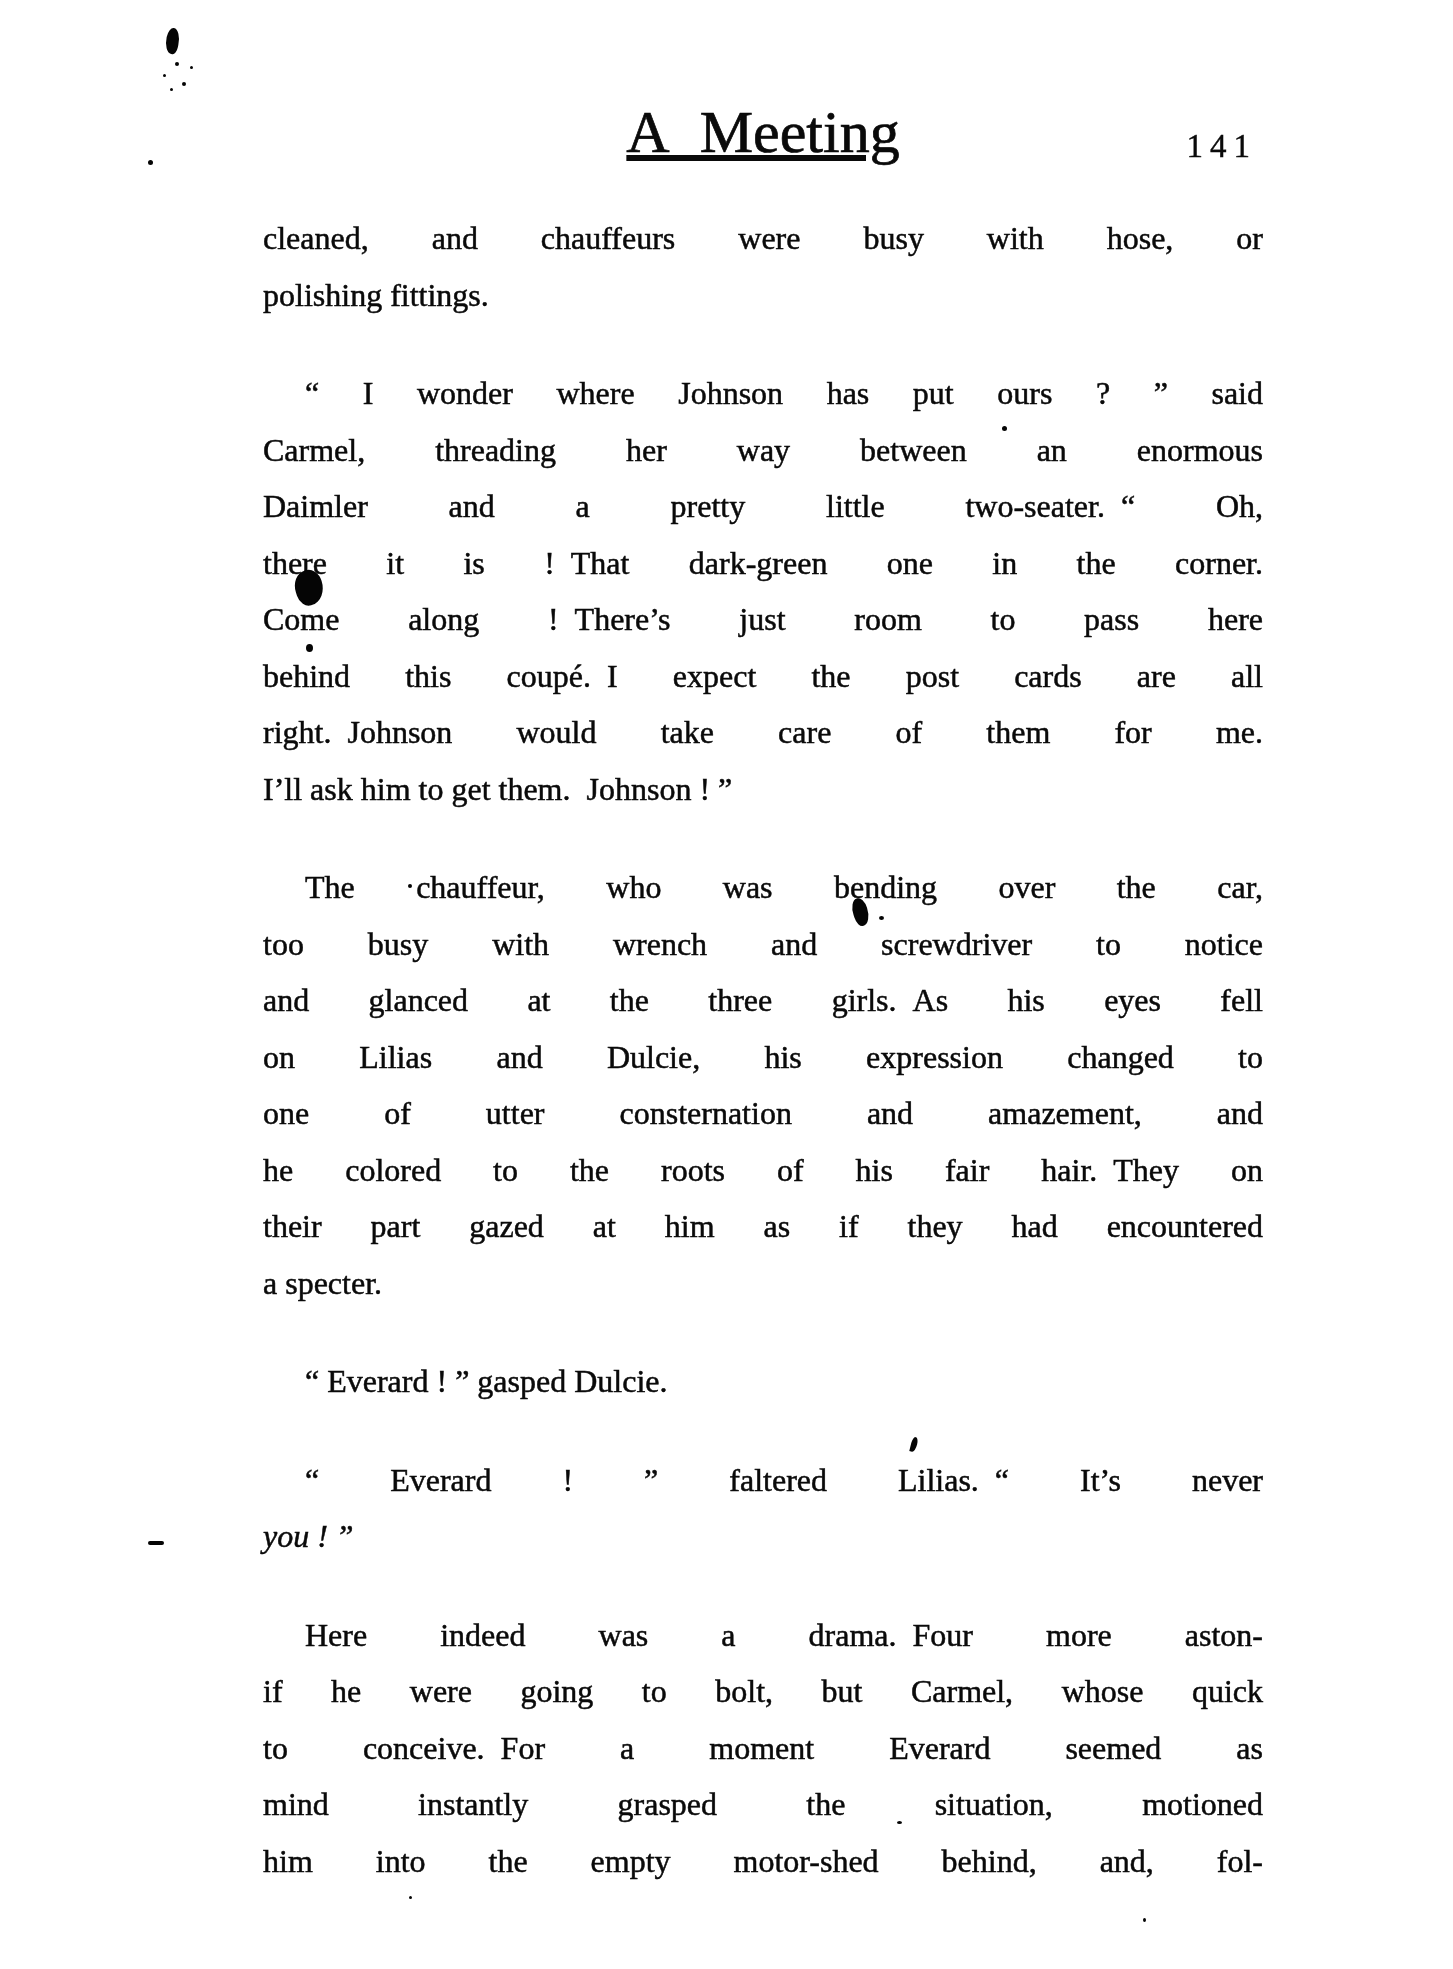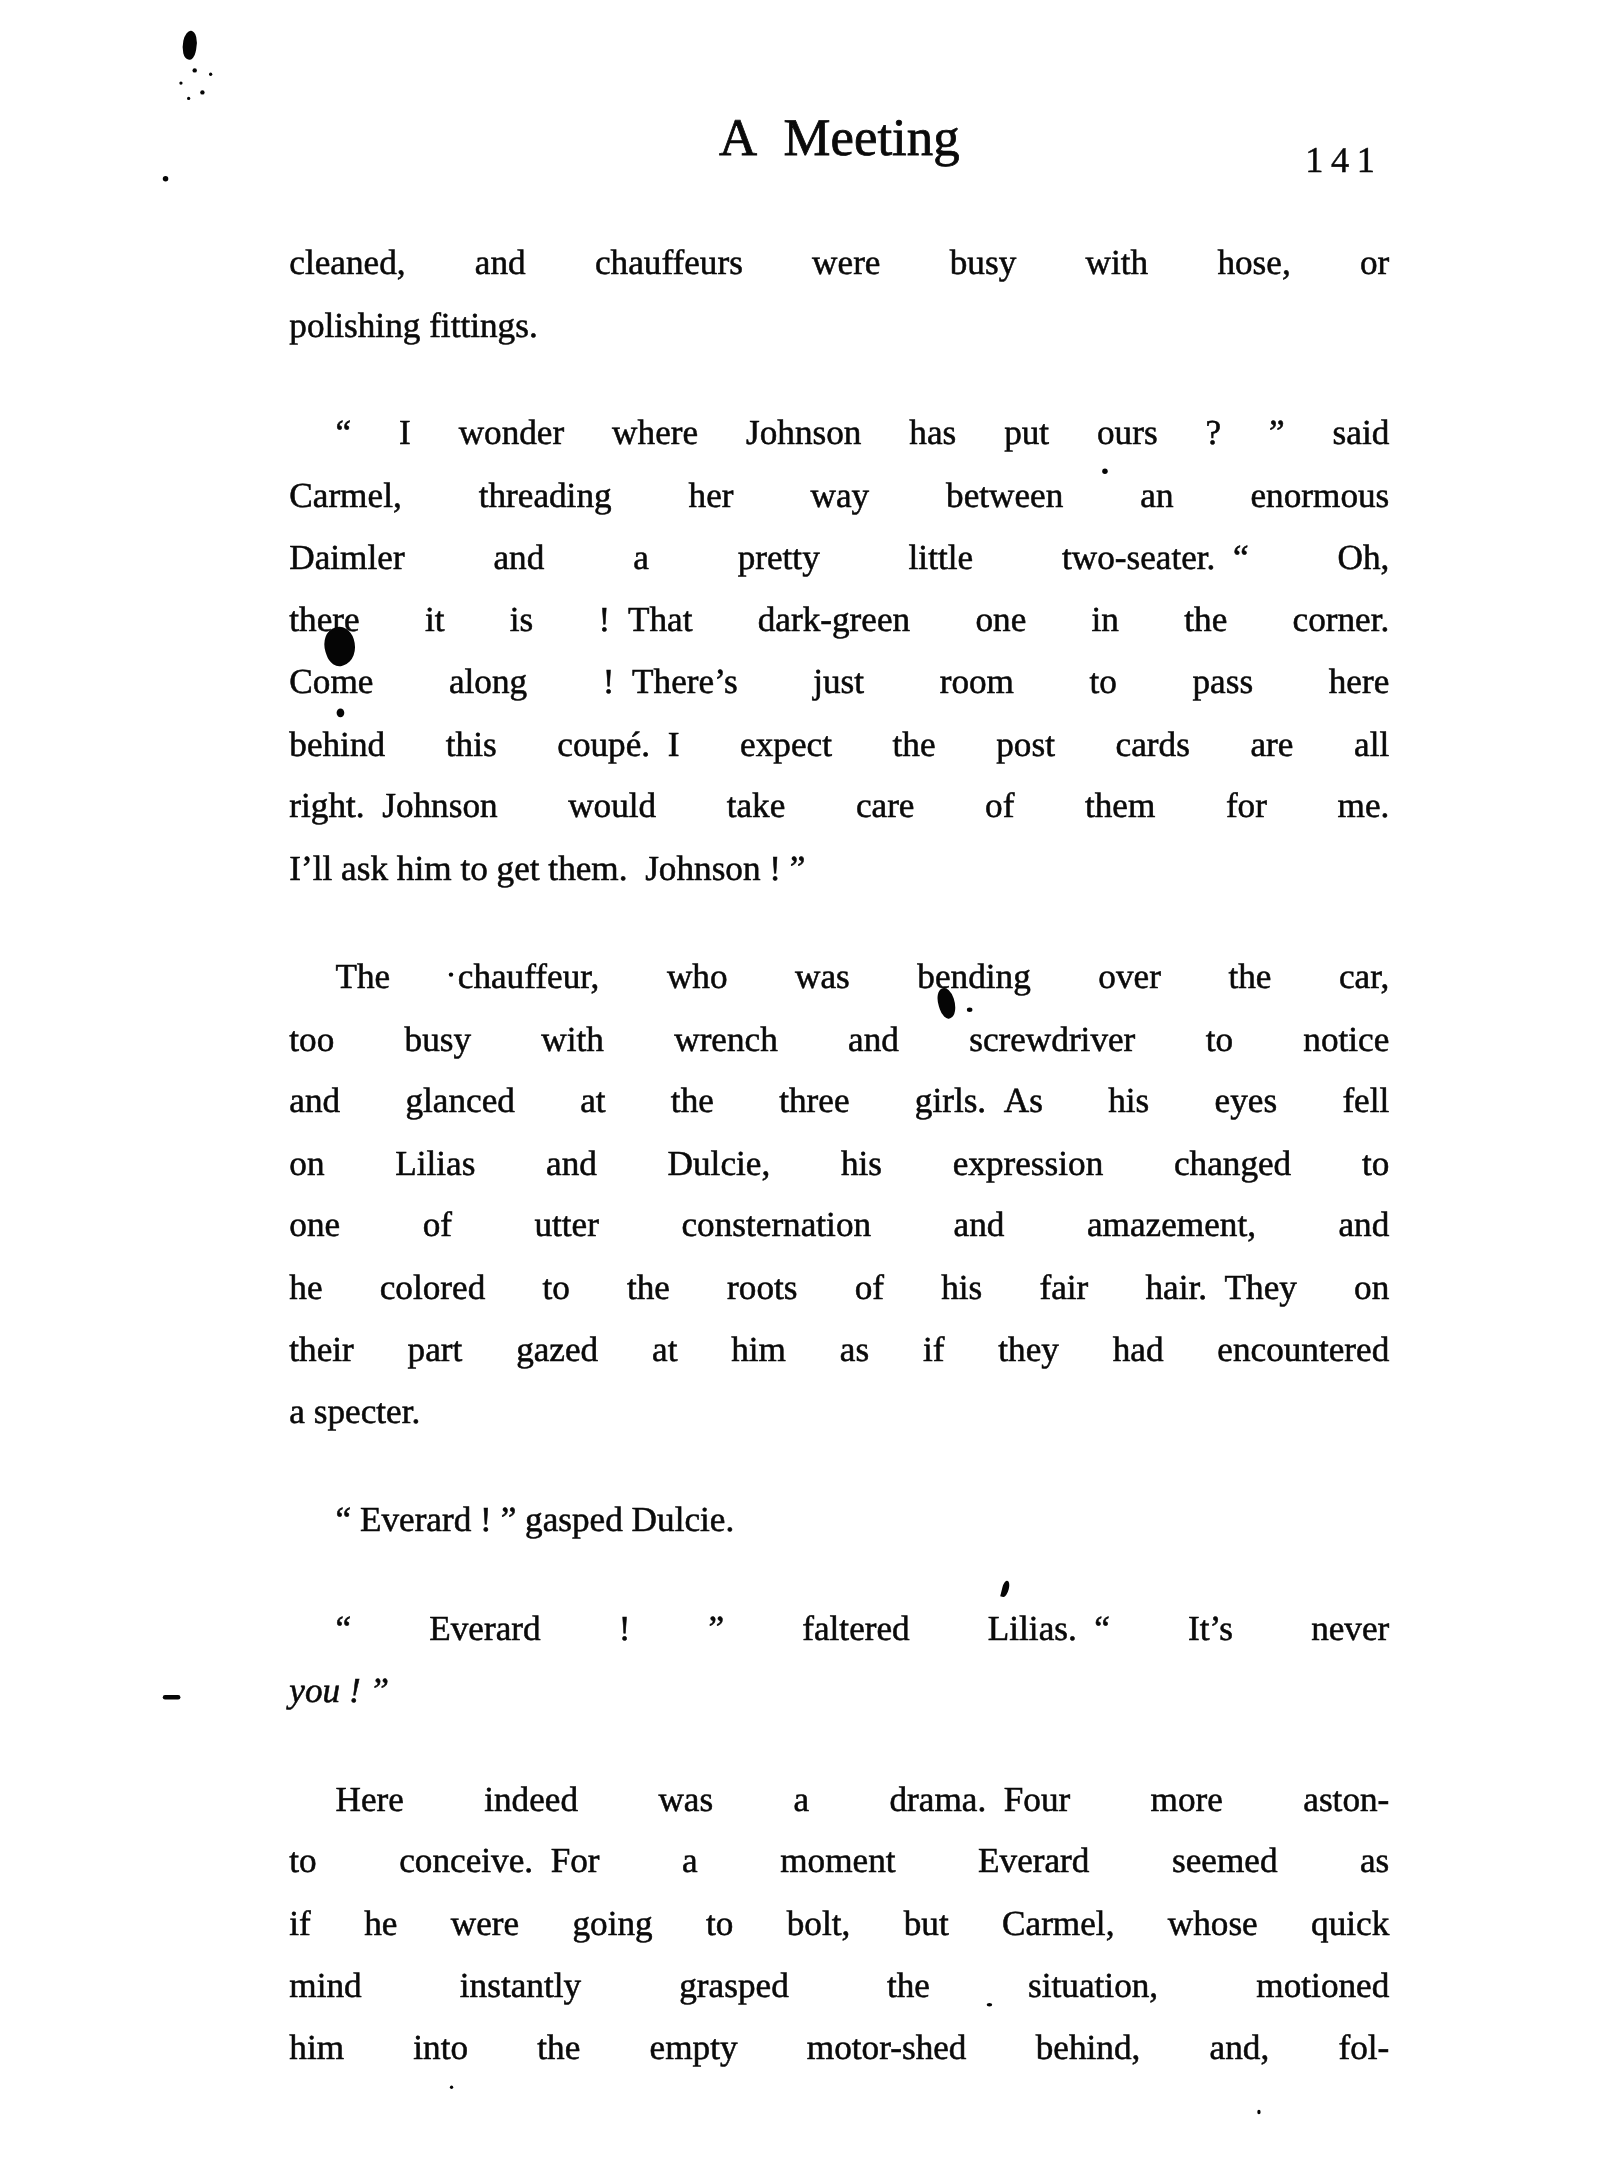--- a/index.html
+++ b/index.html
@@ -14,24 +14,25 @@
     color: #0a0a0a;
     font-family: "Liberation Serif", "DejaVu Serif", serif;
     overflow: hidden;
   }
   .page-title {
     position: absolute;
     left: 263px;
     top: 102px;
     width: 1000px;
     text-align: center;
-    font-size: 48px;
+    font-size: 60px;
     line-height: 1;
     -webkit-text-stroke: 0.7px #0a0a0a;
     white-space: nowrap;
+    text-decoration: underline;
   }
   .page-number {
     position: absolute;
     top: 130px;
     right: 196px;
     font-size: 33px;
     line-height: 1;
     letter-spacing: 7px;
     -webkit-text-stroke: 0.4px #0a0a0a;
     font-feature-settings: "onum" 1;
@@ -92,22 +93,22 @@
     <div class="line">and glanced at the three girls. As his eyes fell</div>
     <div class="line">on Lilias and Dulcie, his expression changed to</div>
     <div class="line">one of utter consternation and amazement, and</div>
     <div class="line">he colored to the roots of his fair hair. They on</div>
     <div class="line">their part gazed at him as if they had encountered</div>
     <div class="line noj">a specter.</div>
     <div class="line noj ind">“ Everard ! ” gasped Dulcie.</div>
     <div class="line ind">“ Everard ! ” faltered Lilias. “ It’s never</div>
     <div class="line noj it">you ! ”</div>
     <div class="line ind">Here indeed was a drama. Four more aston-</div>
+    <div class="line">if he were going to bolt, but Carmel, whose quick</div>
     <div class="line">to conceive. For a moment Everard seemed as</div>
-    <div class="line">if he were going to bolt, but Carmel, whose quick</div>
     <div class="line">mind instantly grasped the situation, motioned</div>
     <div class="line">him into the empty motor-shed behind, and, fol-</div>
   </div>
 
 <div id="artifacts-layer">
     <div class="artifact squiggle" style="left: 166px; top: 28px; width: 13px; height: 26px;"></div>
     <div class="artifact dot" style="left: 175px; top: 62px; width: 4px; height: 4px;"></div>
     <div class="artifact dot" style="left: 190px; top: 66px; width: 3px; height: 3px;"></div>
     <div class="artifact dot" style="left: 163px; top: 74px; width: 3px; height: 3px;"></div>
     <div class="artifact dot" style="left: 182px; top: 82px; width: 4px; height: 4px;"></div>

